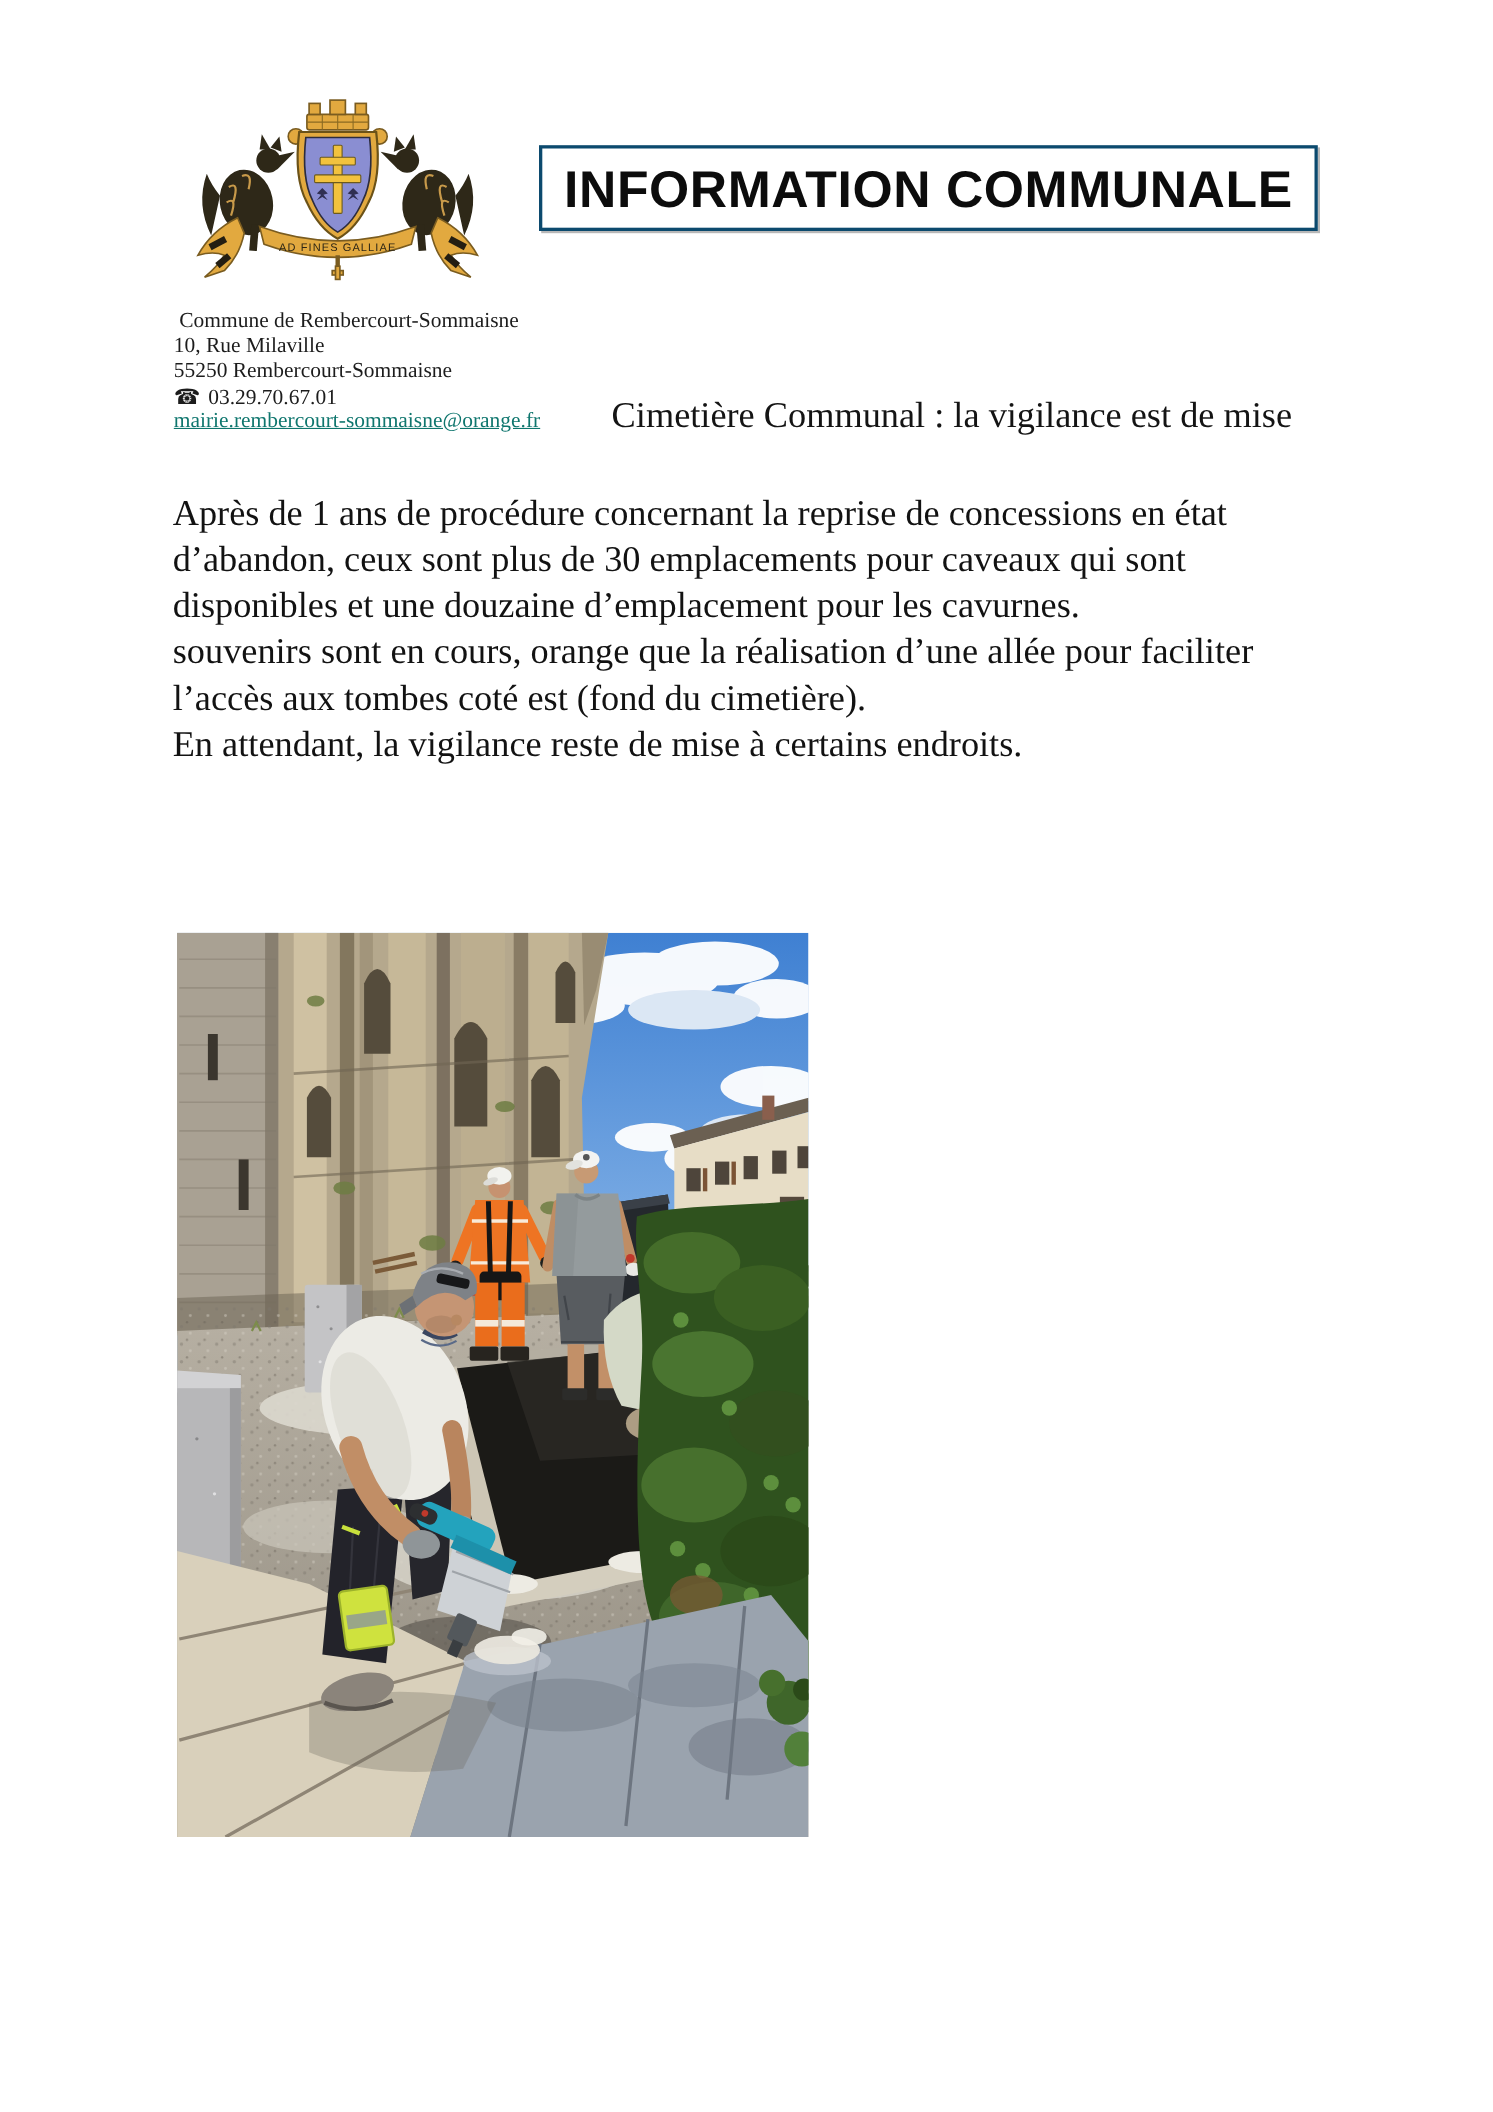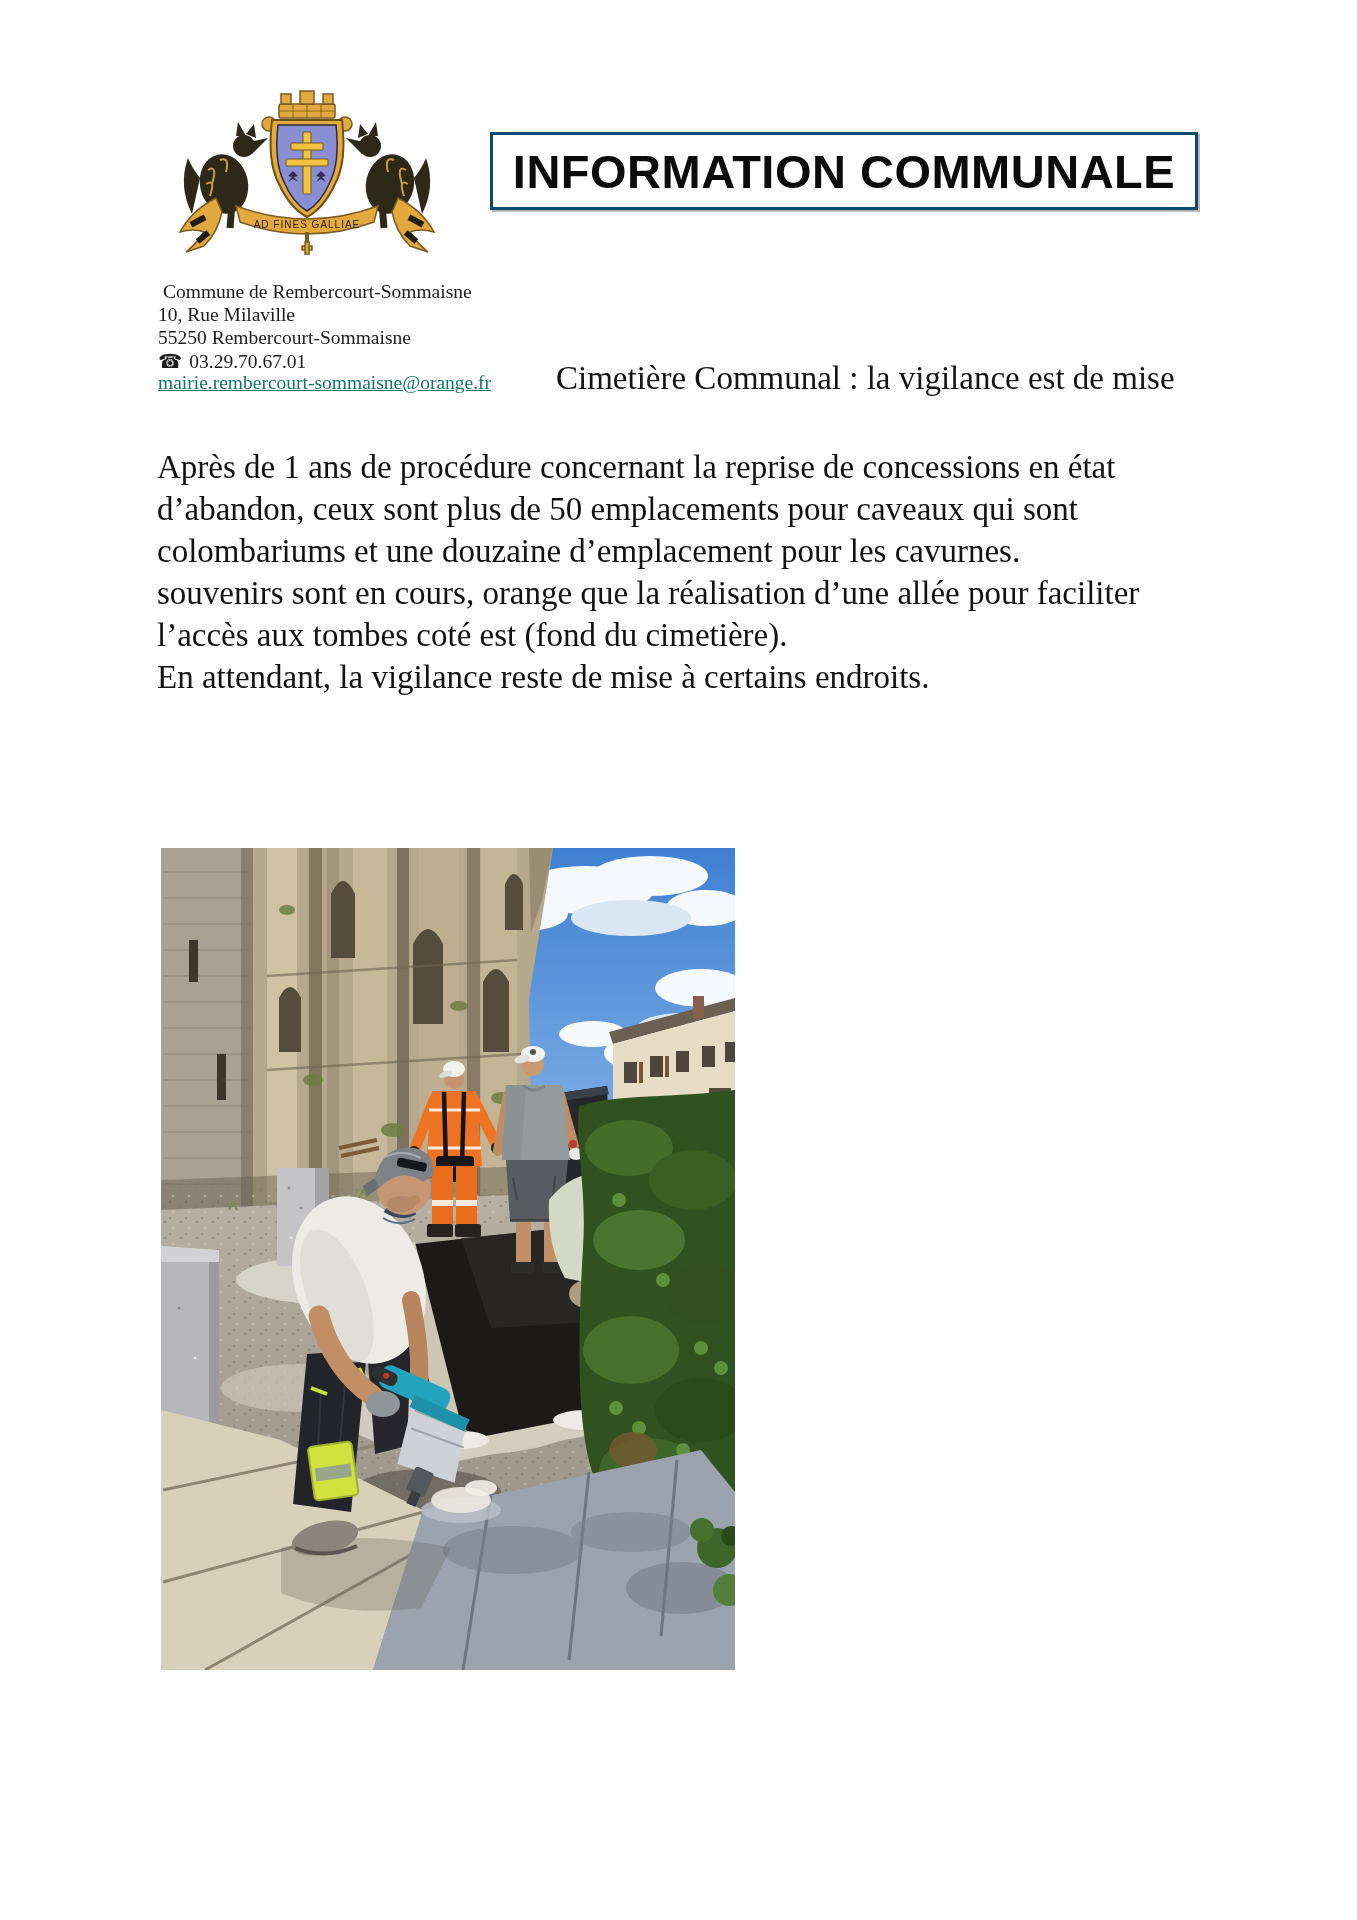--- a/index.html
+++ b/index.html
@@ -128,22 +128,22 @@
       <span class="phone-ico">☎</span><span>03.29.70.67.01</span>
     </div>
   </div>
 
   <a class="email" href="#">mairie.rembercourt-sommaisne@orange.fr</a>
 
   <div class="heading">Cimetière Communal : la vigilance est de mise</div>
 
   <div class="article-body">
     <div class="line">Après de 1 ans de procédure concernant la reprise de concessions en état</div>
-    <div class="line">d’abandon, ceux sont plus de 50 emplacements pour caveaux qui sont</div>
-    <div class="line">colombariums et une douzaine d’emplacement pour les cavurnes.</div>
+    <div class="line">d’abandon, ceux sont plus de 30 emplacements pour caveaux qui sont</div>
+    <div class="line">disponibles et une douzaine d’emplacement pour les cavurnes.</div>
     <div class="line">souvenirs sont en cours, orange que la réalisation d’une allée pour faciliter</div>
     <div class="line">l’accès aux tombes coté est (fond du cimetière).</div>
     <div class="line">En attendant, la vigilance reste de mise à certains endroits.</div>
   </div>
 
   <figure class="photo" aria-label="Quatre ouvriers remettent en état des tombes du cimetière au pied de la façade gothique de l’église, par une journée ensoleillée.">
     <svg viewBox="0 0 574 822" preserveAspectRatio="none">
       <defs>
         <linearGradient id="skyGrad" x1="0" y1="0" x2="0" y2="1">
           <stop offset="0" stop-color="#3f80d2"></stop>

